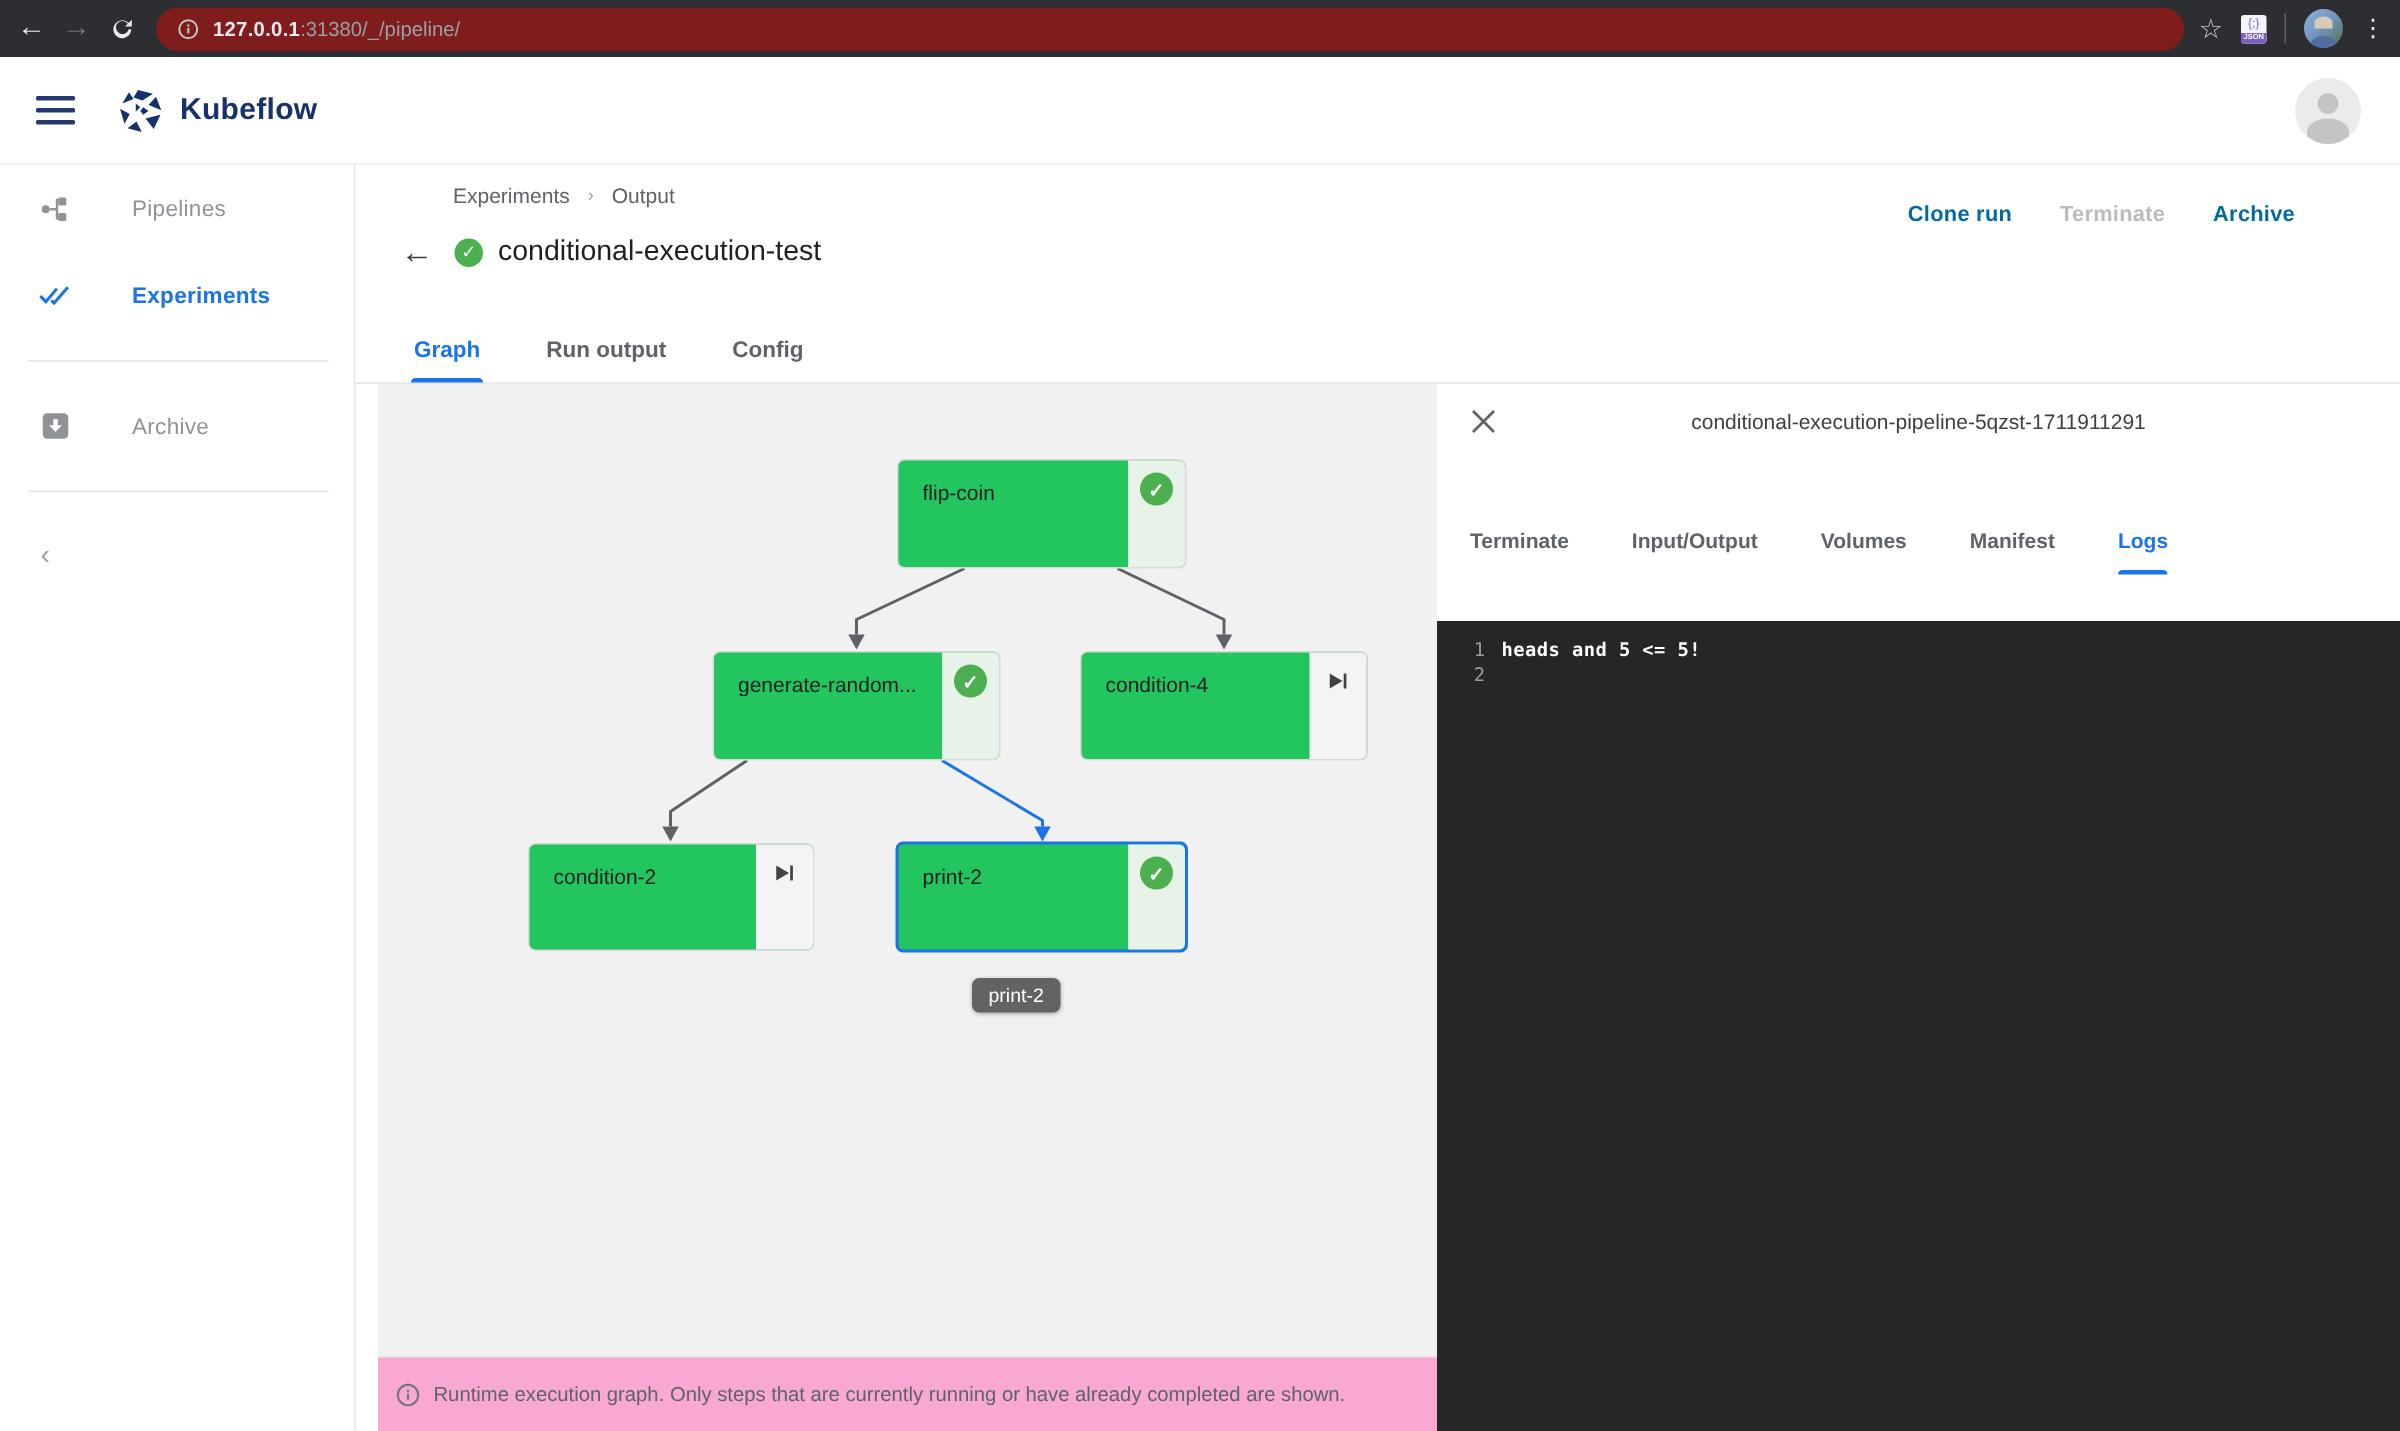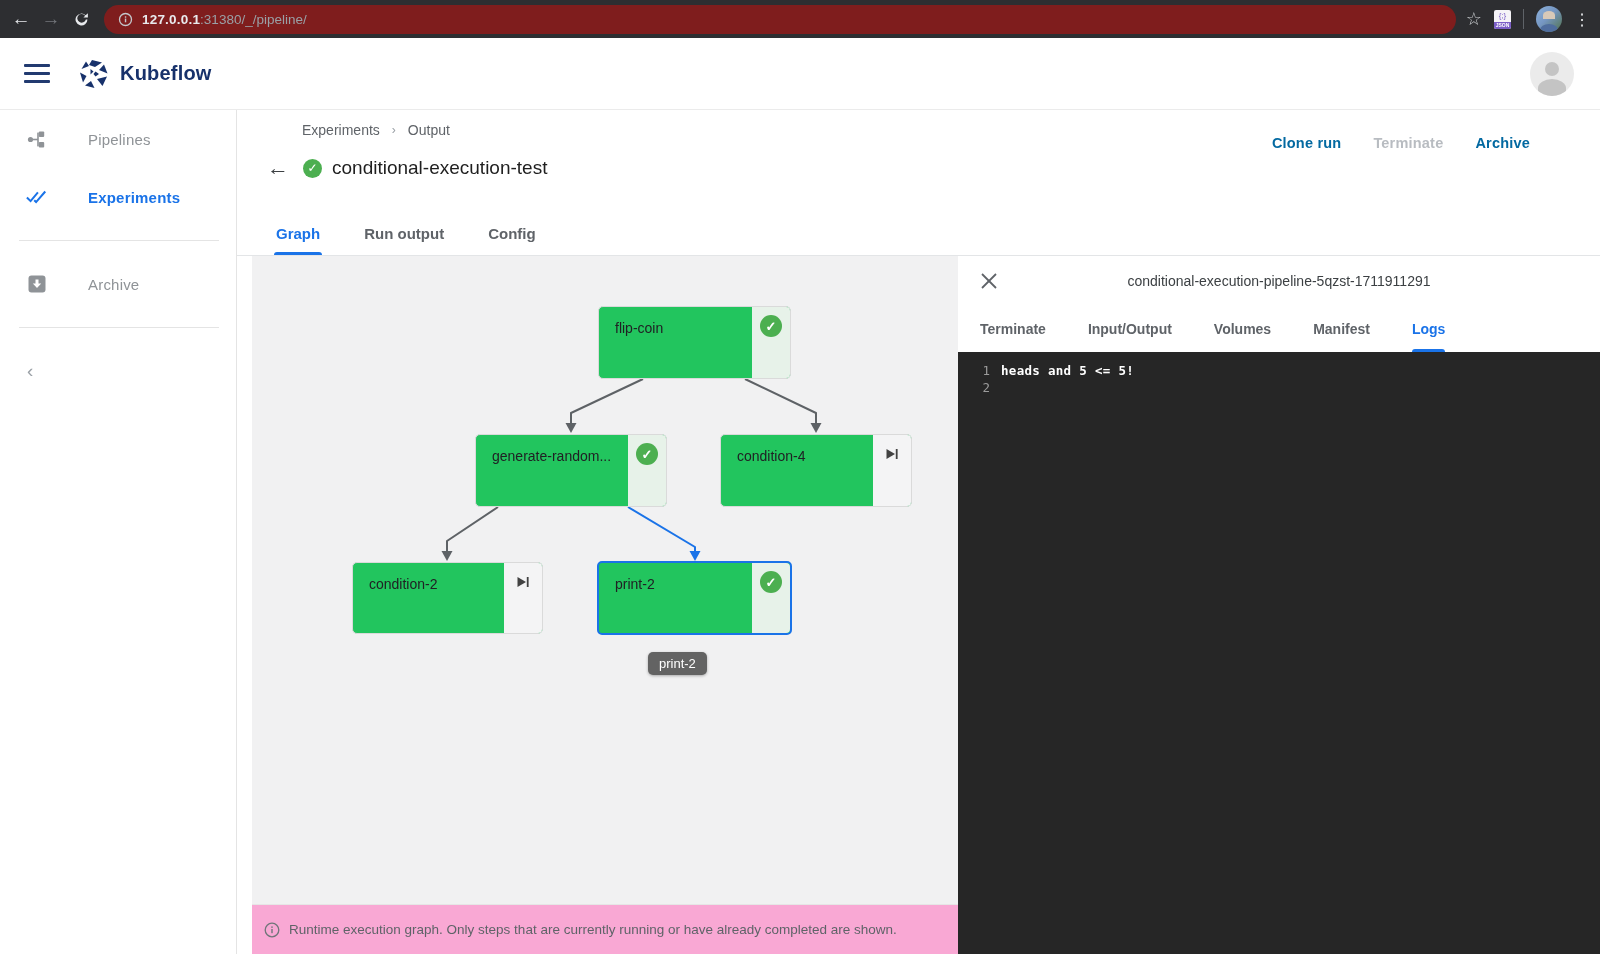--- a/index.html
+++ b/index.html
@@ -95,21 +95,21 @@
   .check-badge { width:22px; height:22px; border-radius:50%; background:#4caf50; color:#fff; font-size:13px;
                  font-weight:700; display:flex; align-items:center; justify-content:center; }
   .tooltip { position:absolute; background:#636363; color:#fff; font-size:13px; padding:4px 11px;
              border-radius:5px; box-shadow:0 1px 3px rgba(0,0,0,.3); }
 
   .graph-footer { position:absolute; left:0; right:0; bottom:0; height:50px; background:#f9a8d4;
                   border-top:1px solid #e6e6e6; display:flex; align-items:center; padding-left:12px; gap:9px;
                   font-size:13.5px; color:#5f6368; }
 
   
-  .side-panel { width:642px; flex:0 0 642px; background:#fff; display:flex; flex-direction:column; }
+  .side-panel { width:642px; flex:0 0 642px; background:#fff; display:flex; flex-direction:column;gap:31px; }
   .panel-top { height:50px; position:relative; display:flex; align-items:center; }
   .close-x { position:absolute; left:22px; top:16px; cursor:pointer; display:flex; }
   .panel-title { width:100%; text-align:center; font-size:14px; color:#3c4043; }
   .panel-tabs { height:46px; display:flex; align-items:stretch; padding-left:22px; gap:42px; }
   .ptab { position:relative; display:flex; align-items:center; font-size:14px; font-weight:600; color:#5f6368; cursor:pointer; }
   .ptab.active { color:#1a73e8; }
   .ptab.active .underline { position:absolute; left:0; right:0; bottom:0; height:3px; background:#1a73e8;
         border-radius:3px 3px 0 0; }
   .log-area { flex:1; background:#262626; font-family:"DejaVu Sans Mono", monospace; font-size:12.5px;
               padding:10px 0 0 14px; overflow:hidden; }

